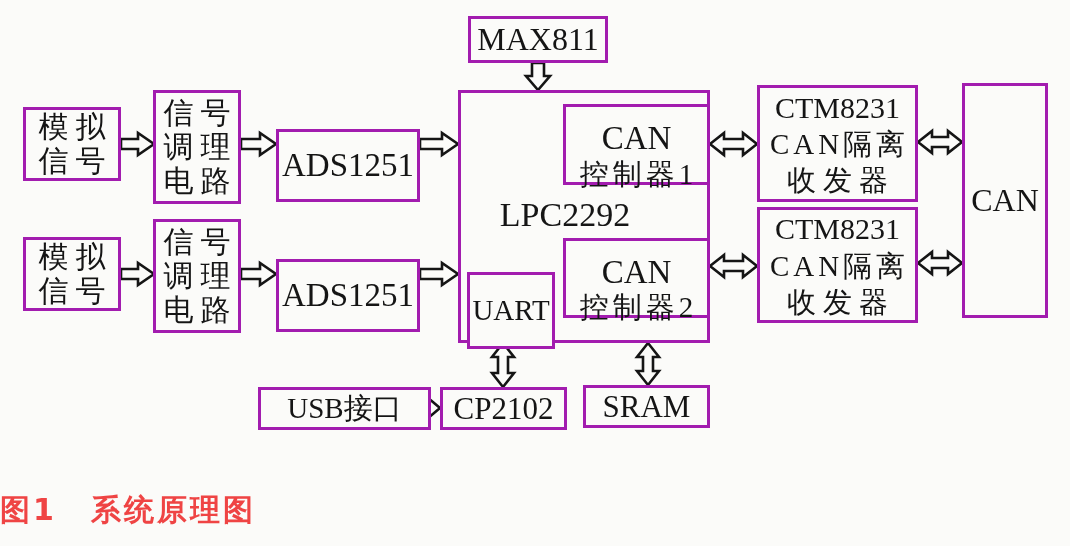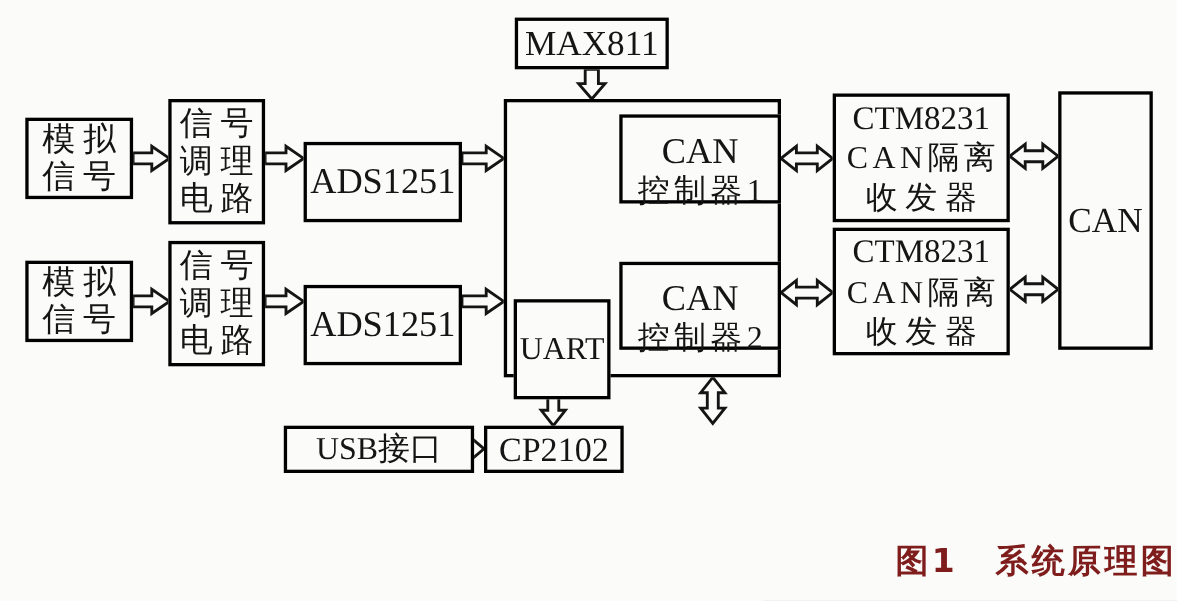--- a/index.html
+++ b/index.html
@@ -5,37 +5,37 @@
   html,body{margin:0;padding:0;background:#e9e9e7;}
   #stage{
     position:relative;width:1070px;height:546px;overflow:hidden;
     background:#fbfbf9;
     font-family:"Liberation Serif","DejaVu Serif",serif;
     color:#151515;
   }
   #wires{position:absolute;left:0;top:0;z-index:1;}
   .blk{
     position:absolute;z-index:2;box-sizing:border-box;
-    border:3px solid #000000;background:#fbfbf9;
+    border:3px solid #a21caf;background:#fbfbf9;
     display:flex;flex-direction:column;align-items:center;justify-content:center;
     text-align:center;line-height:1.14;
   }
   .ln{white-space:nowrap;}
   .cjk{letter-spacing:7px;padding-left:7px;}
   .cjk2{letter-spacing:4px;padding-left:4px;}
   .f30{font-size:30px;} .f29{font-size:29px;} .f31{font-size:31px;}
   .f32{font-size:32px;} .f33{font-size:33px;margin-top:22px;}
   #lpc-label{
     position:absolute;left:475px;top:196px;width:180px;z-index:2;
     text-align:center;font-size:34px;white-space:nowrap;
   }
   #caption{
     position:absolute;left:0;top:490px;width:1070px;z-index:2;
-    text-align:right;font-family:"DejaVu Sans","Liberation Sans",sans-serif;
-    font-weight:700;font-size:30px;letter-spacing:3px;color:#7f1d1d;
+    text-align:left;font-family:"DejaVu Sans","Liberation Sans",sans-serif;
+    font-weight:700;font-size:30px;letter-spacing:3px;color:#ef4444;
   }
   #caption .gap{display:inline-block;width:34px;}
   polygon{fill:#fbfbf9;stroke:#151515;stroke-width:2.6;stroke-linejoin:miter;}
 </style>
 </head>
 <body>
 
 <div id="stage">
 
   <svg id="wires" width="1070" height="546" viewBox="0 0 1070 546">
@@ -83,32 +83,33 @@
 
   <div class="blk f33" style="left:276px;top:237px;width:144px;height:73px">
     <div class="ln">ADS1251</div>
   </div>
 
   <div class="blk f32" style="left:468px;top:16px;width:140px;height:47px">
     <div class="ln">MAX811</div>
   </div>
 
   <div class="blk" style="left:458px;top:90px;width:252px;height:253px"></div>
+  <div id="lpc-label">LPC2292</div>
 
   <div class="blk" style="left:563px;top:104px;width:147px;height:81px">
     <div class="ln f33">CAN</div>
     <div class="ln f29 cjk2">控制器1</div>
   </div>
 
   <div class="blk" style="left:563px;top:238px;width:147px;height:80px">
     <div class="ln f33">CAN</div>
     <div class="ln f29 cjk2">控制器2</div>
   </div>
 
-  <div class="blk f29" style="left:467px;top:272px;width:88px;height:91px">
+  <div class="blk f29" style="left:467px;top:272px;width:88px;height:77px">
     <div class="ln">UART</div>
   </div>
 
   <div class="blk" style="left:757px;top:85px;width:161px;height:117px;line-height:1.25">
     <div class="ln f30">CTM8231</div>
     <div class="ln f29 cjk2">CAN隔离</div>
     <div class="ln f29 cjk">收发器</div>
   </div>
 
   <div class="blk" style="left:757px;top:207px;width:161px;height:116px;line-height:1.25">
@@ -122,18 +123,21 @@
   </div>
 
   <div class="blk f29" style="left:258px;top:387px;width:173px;height:43px">
     <div class="ln">USB接口</div>
   </div>
 
   <div class="blk f31" style="left:440px;top:387px;width:127px;height:43px">
     <div class="ln">CP2102</div>
   </div>
 
+  <div class="blk f31" style="left:583px;top:385px;width:127px;height:43px">
+    <div class="ln">SRAM</div>
+  </div>
 
   <div id="caption">
     <span>图1</span><span class="gap"></span><span>系统原理图</span>
   </div>
 
 </div>
 
 </body></html>

